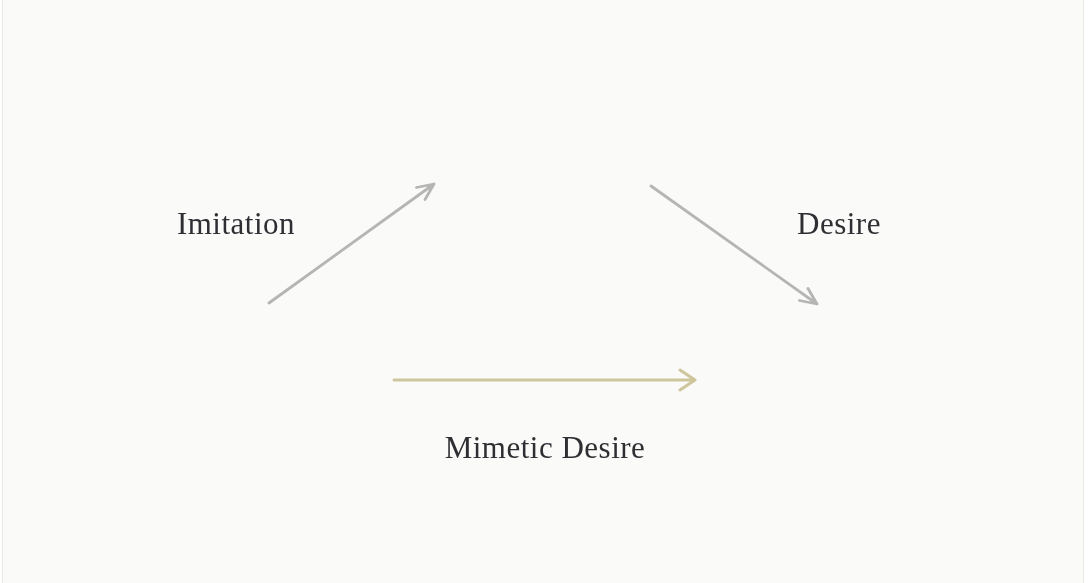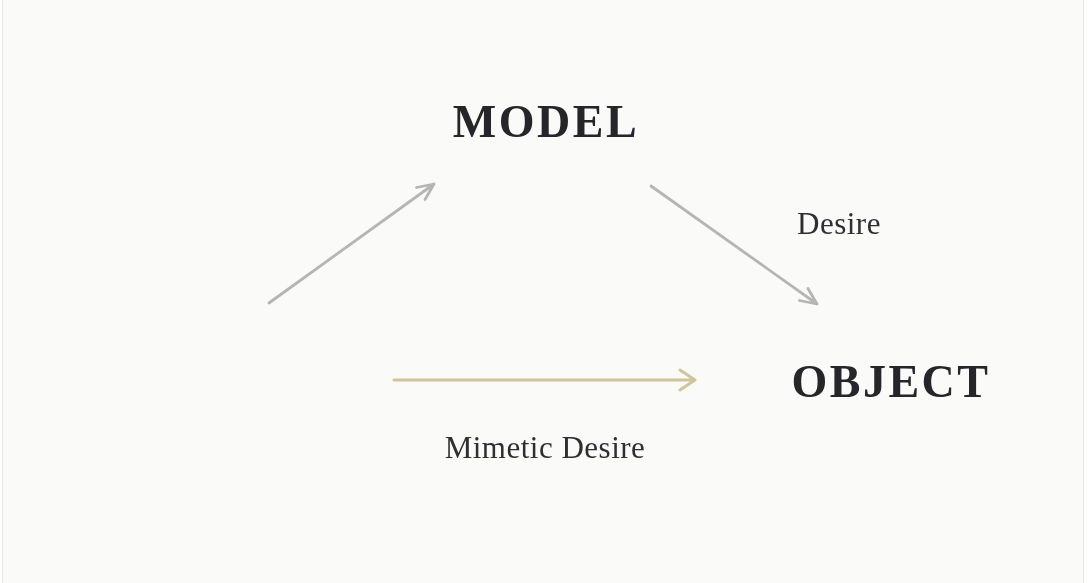--- a/index.html
+++ b/index.html
@@ -68,20 +68,19 @@
 
     <svg class="arrows" viewBox="0 0 1088 583" width="1088" height="583" fill="none" stroke-linecap="round" stroke-linejoin="round">
 
       <path stroke-width="2.8" d="M268,303 L433,184 M424,199.5 L433,184 L415.5,187.5" stroke="#b5b5b4"></path>
 
       <path stroke-width="2.8" d="M650,186 L816,304 M798.5,300.5 L816,304 L807,288.5" stroke="#b5b5b4"></path>
 
       <path stroke-width="3" d="M393,380 L694,380 M679,370 L694,380 L679,390" stroke="#cfc59c"></path>
     </svg>
 
-    <div class="node node-model">MODEL</div>
-    <div class="node node-object">OBJECT</div>
 
+    <div class="edge-label label-imitation">Imitation</div>
     <div class="edge-label label-desire">Desire</div>
     <div class="edge-label label-mimetic">Mimetic Desire</div>
 
   </div>
 </div>
 
 </body></html>

